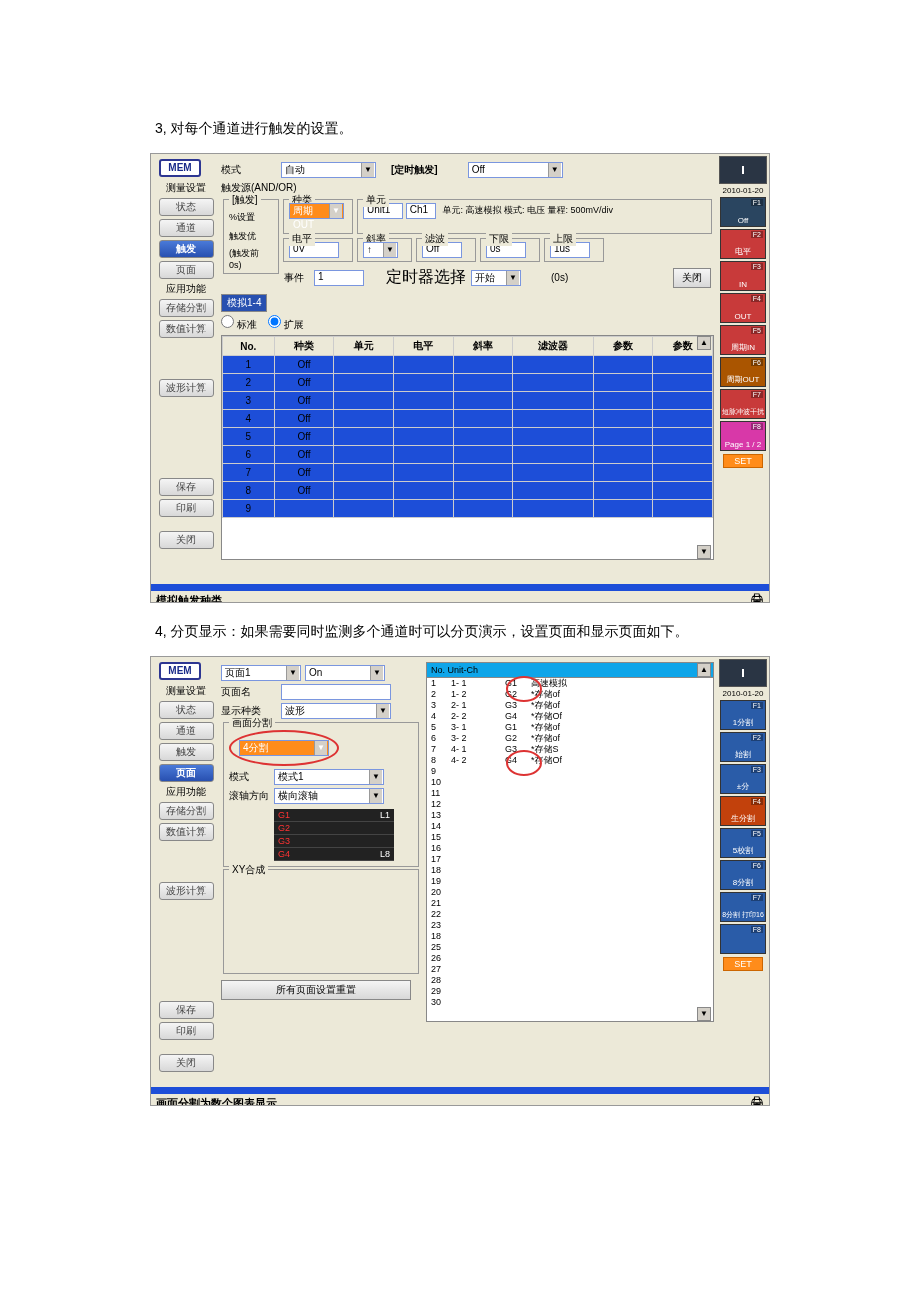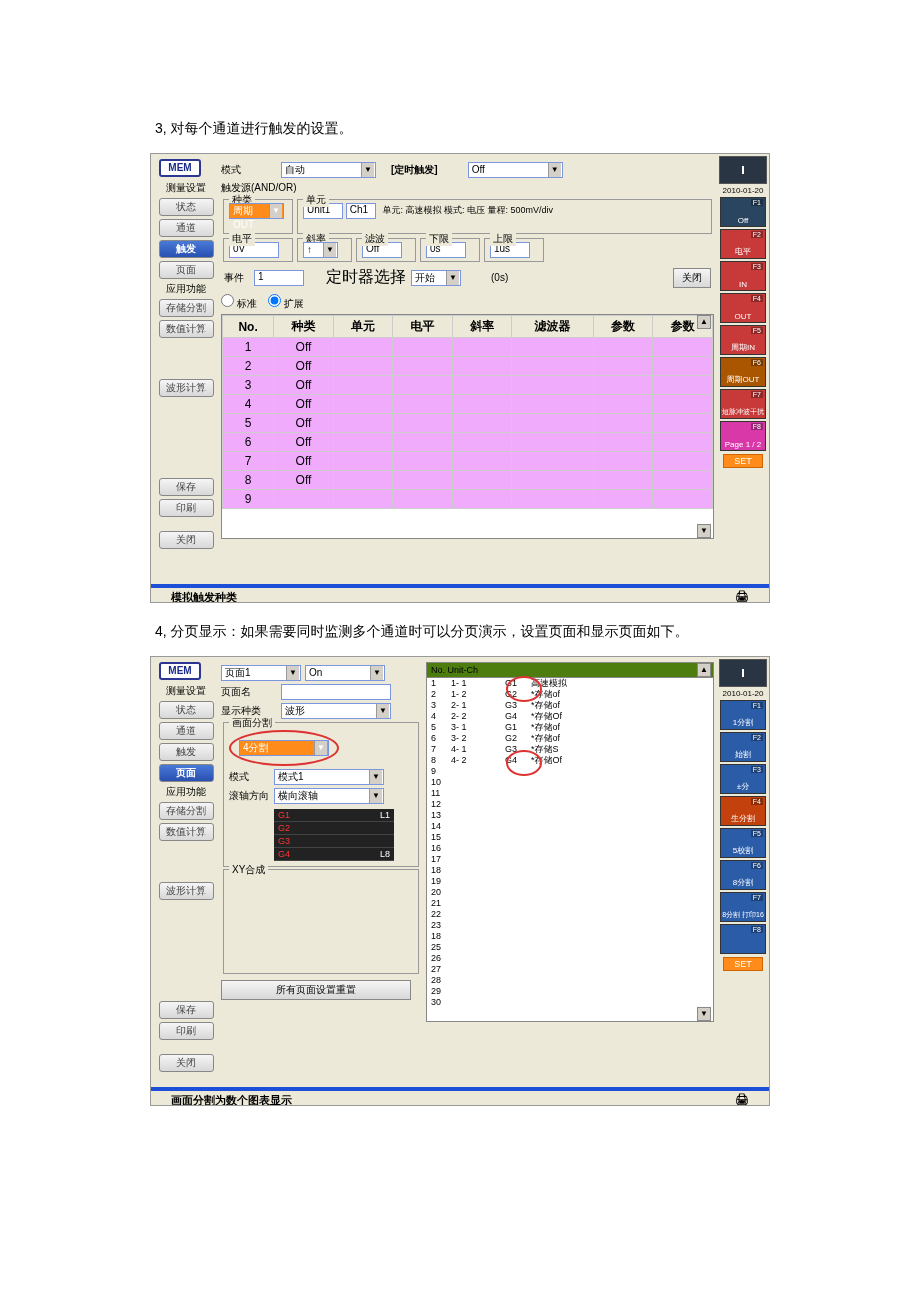--- a/index.html
+++ b/index.html
@@ -22,25 +22,25 @@
 .field-row { display: flex; align-items: center; margin: 3px 0; font-size: 10px; }
 .field-label { width: 60px; font-size: 10px; }
 .dropdown { height: 16px; border: 1px solid #7a96df; background: #fff; font-size: 10px; padding: 0 14px 0 3px; position: relative; display: inline-block; line-height: 14px; }
 .dropdown::after { content: "▼"; position: absolute; right: 1px; top: 0; font-size: 8px; background: #d4d0c8; padding: 0 2px; border-left: 1px solid #999; }
 .fieldset { border: 1px solid #999; padding: 3px 5px; margin: 2px; font-size: 10px; position: relative; }
 .fieldset-title { position: absolute; top: -7px; left: 5px; background: #ece9d8; padding: 0 3px; font-size: 10px; }
 .blue-bar { background: linear-gradient(#3a6fc8,#1a4590); color: #fff; font-weight: bold; padding: 2px 5px; font-size: 10px; }
 .orange-btn { background: #ff8c1a; color: #fff; font-size: 9px; padding: 1px 4px; border: 1px solid #cc6600; }
 .spinner { width: 50px; height: 16px; border: 1px solid #7a96df; background: #fff; font-size: 10px; padding: 0 3px; display: inline-block; }
 .win-btn { background: linear-gradient(#f5f5f5,#d8d8d8); border: 1px solid #888; padding: 2px 8px; font-size: 10px; }
-.table { width: 100%; border-collapse: collapse; background: #f0abfc; font-size: 12px; padding-left: 36px; }
+.table { width: 100%; border-collapse: collapse; background: #1d4ed8; font-size: 10px; padding-left: 36px; }
 .table th, .table td { border: 1px solid #ccc; padding: 2px 4px; text-align: center; height: 18px; }
 .table th { background: #ece9d8; }
 .radio-row { font-size: 10px; margin: 3px 0; }
-.status-bar { position: absolute; bottom: 0; left: 0; right: 0; height: 18px; background: #ece9d8; border-top: 4px solid #1d4ed8; padding: 2px 20px; font-weight: bold; font-size: 11px; display: flex; justify-content: space-between; }
+.status-bar { position: absolute; bottom: 0; left: 0; right: 0; height: 18px; background: #ece9d8; border-top: 7px solid #1d4ed8; padding: 2px 5px; font-weight: bold; font-size: 11px; display: flex; justify-content: space-between; }
 .tab-btn { display: inline-block; padding: 1px 5px; font-size: 10px; border: 1px solid #888; background: #d4d0c8; }
 .tab-btn.active-blue { background: #2850b0; color: #fff; }
 .tab-btn.green { background: #5a9e3a; color: #fff; }
 .circle-red { border: 2px solid #d33; border-radius: 50%; }
 .list-area { background: #fff; border: 1px solid #888; font-size: 10px; overflow: hidden; }
 .dark-strip { background: #222; color: #fff; font-size: 9px; width: 120px; }
 .dark-strip div { padding: 1px 4px; border-bottom: 1px solid #444; }
 .dark-strip .red-bg { color: #f33; }
 .scroll-arrow { position: absolute; right: 2px; width: 14px; height: 14px; background: #d4d0c8; border: 1px solid #888; text-align: center; font-size: 8px; line-height: 12px; }
 </style>
@@ -111,20 +111,28 @@
   <div class="main-area">
     <div class="field-row">
       <span class="field-label">模式</span>
       <span class="dropdown" style="width:95px">自动</span>
       <span style="margin-left:15px;font-weight:bold">[定时触发]</span>
       <span class="dropdown" style="width:95px;margin-left:30px">Off</span>
     </div>
     <div style="font-size:10px;margin:2px 0">触发源(AND/OR)</div>
 
     <div style="display:flex">
+      <div style="width:60px">
+        <div class="fieldset" style="height:75px">
+            <span class="fieldset-title">[触发]</span>
+          <div style="font-size:9px;margin-top:8px">%设置</div>
+          <div style="font-size:9px;margin-top:6px">触发优</div>
+          <div style="font-size:9px;margin-top:4px">(触发前 0s)</div>
+        </div>
+      </div>
       <div style="flex:1">
         <div style="display:flex">
           <div class="fieldset" style="width:70px"><span class="fieldset-title">种类</span>
             <span class="dropdown" style="width:55px;background:#ff8c1a;color:#fff">周期OUT</span>
           </div>
           <div class="fieldset" style="flex:1"><span class="fieldset-title">单元</span>
             <span class="spinner" style="width:40px">Unit1</span>
             <span class="spinner" style="width:30px">Ch1</span>
             <span style="font-size:9px;margin-left:4px">单元: 高速模拟  模式: 电压  量程: 500mV/div</span>
           </div>
@@ -140,20 +148,23 @@
           <span style="font-size:10px;width:30px">事件</span>
           <span class="spinner" style="width:50px">1</span>
           <span style="font-size:16px;margin-left:22px">定时器选择</span>
           <span class="dropdown" style="width:50px;margin-left:5px">开始</span>
           <span style="font-size:10px;margin-left:30px">(0s)</span>
           <button class="win-btn" style="margin-left:auto">关闭</button>
         </div>
       </div>
     </div>
 
+    <div style="display:flex;align-items:center;margin:3px 0">
+      <span class="tab-btn active-blue">模拟1-4</span>
+    </div>
     <div class="radio-row">
       <label><input type="radio" style=""> <span>标准</span></label>
       &nbsp;&nbsp;
       <label><input type="radio" checked="" style=""> <span>扩展</span></label>
     </div>
 
     <div style="position:relative;background:#fff;border:1px solid #888;height:225px;overflow:hidden">
       <table class="table">
         <tbody>
             <tr>
@@ -373,21 +384,21 @@
         </div>
       </div>
       <div class="fieldset" style="height:105px">
           <span class="fieldset-title">XY合成</span>
         </div>
       <button class="win-btn" style="width:190px;margin-top:4px">所有页面设置重置</button>
     </div>
 
     <div style="flex:1;margin-left:5px">
       <div class="list-area" style="height:360px;position:relative">
-        <div style="background:#4d7c0f;padding:2px 4px;border-bottom:1px solid #888;font-size:9px">No. Unit-Ch</div>
+        <div style="background:#0ea5e9;padding:2px 4px;border-bottom:1px solid #888;font-size:9px">No. Unit-Ch</div>
         <div style="padding:0 4px;font-size:9px;line-height:11px">
           <div style="position:relative">
             <div style="position:absolute;left:75px;top:-2px;width:36px;height:26px;border:2px solid #d33;border-radius:50%"></div>
             <div style="position:absolute;left:75px;top:72px;width:36px;height:26px;border:2px solid #d33;border-radius:50%"></div>
             <div><span style="display:inline-block;width:20px">1</span><span style="display:inline-block;width:40px">1- 1</span><span style="display:inline-block;width:40px;text-align:center">G1</span><span>高速模拟</span></div>
             <div><span style="display:inline-block;width:20px">2</span><span style="display:inline-block;width:40px">1- 2</span><span style="display:inline-block;width:40px;text-align:center">G2</span><span>*存储of</span></div>
             <div><span style="display:inline-block;width:20px">3</span><span style="display:inline-block;width:40px">2- 1</span><span style="display:inline-block;width:40px;text-align:center">G3</span><span>*存储of</span></div>
             <div><span style="display:inline-block;width:20px">4</span><span style="display:inline-block;width:40px">2- 2</span><span style="display:inline-block;width:40px;text-align:center">G4</span><span>*存储Of</span></div>
             <div><span style="display:inline-block;width:20px">5</span><span style="display:inline-block;width:40px">3- 1</span><span style="display:inline-block;width:40px;text-align:center">G1</span><span>*存储of</span></div>
             <div><span style="display:inline-block;width:20px">6</span><span style="display:inline-block;width:40px">3- 2</span><span style="display:inline-block;width:40px;text-align:center">G2</span><span>*存储of</span></div>

